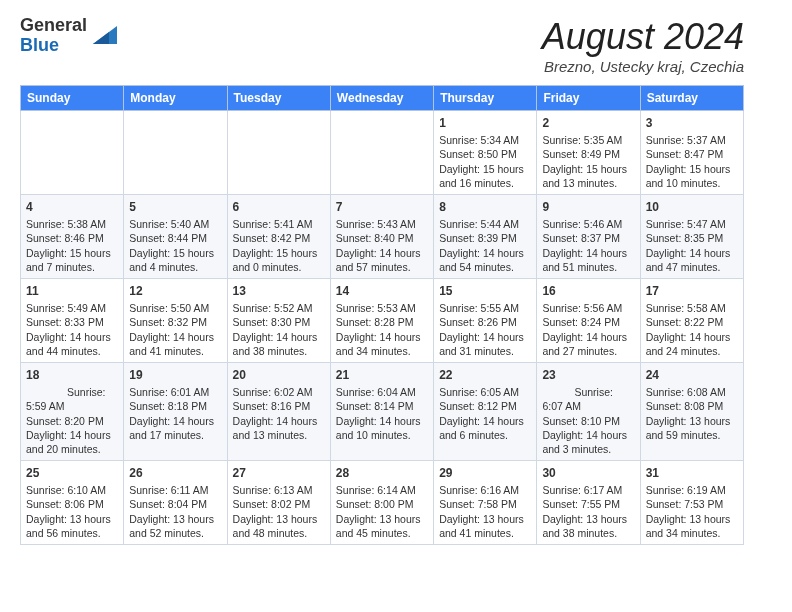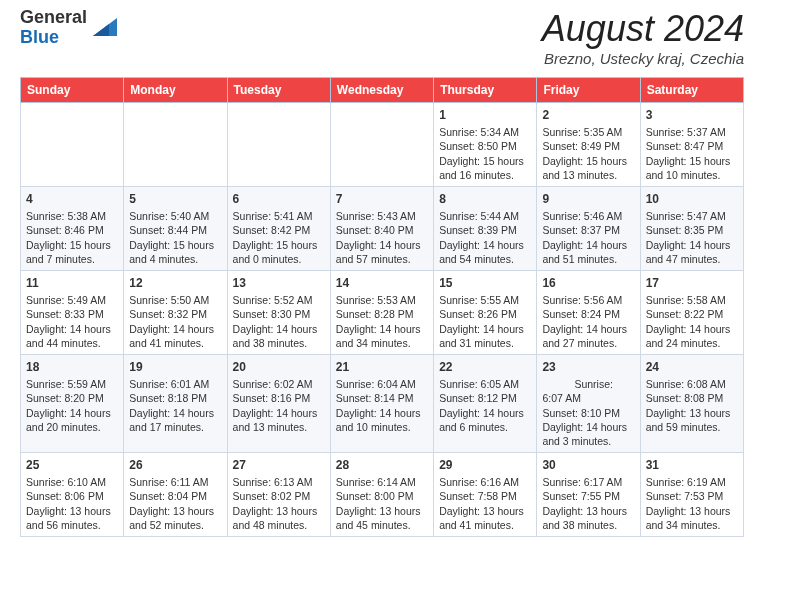--- a/index.html
+++ b/index.html
@@ -5,21 +5,21 @@
     * { box-sizing: border-box; margin: 0; padding: 0; }
     body {
       font-family: Arial, sans-serif;
       background: #fff;
       width: 792px;
       height: 612px;
       overflow: hidden;
     }
     .page {
       width: 764px;
-      padding: 8px 20px 12px 20px;
+      padding: 16px 20px 12px 20px;
     }
     .header {
       display: flex;
       justify-content: space-between;
       align-items: flex-start;
       margin-bottom: 10px;
     }
     .logo {
       display: flex;
       align-items: center;
@@ -48,21 +48,21 @@
     .location {
       font-size: 15px;
       color: #444;
     }
     .calendar {
       width: 100%;
       border-collapse: collapse;
       font-size: 10.5px;
     }
     .calendar th {
-      background-color: #ef4444;
+      background-color: #3b82f6;
       color: #fff;
       text-align: left;
       padding: 5px 6px;
       font-weight: 600;
       font-size: 12px;
       border: 1px solid #b0c4de;
     }
     .calendar td {
       vertical-align: top;
       padding: 4px 5px;
@@ -182,21 +182,21 @@
 Sunset: 8:26 PM
 Daylight: 14 hours and 31 minutes.</span></td>
           <td><span class="day-num">16</span><span style="white-space: pre-line;">Sunrise: 5:56 AM
 Sunset: 8:24 PM
 Daylight: 14 hours and 27 minutes.</span></td>
           <td><span class="day-num">17</span><span style="white-space: pre-line; margin-top: 12px;">Sunrise: 5:58 AM
 Sunset: 8:22 PM
 Daylight: 14 hours and 24 minutes.</span></td>
         </tr>
         <tr>
-          <td><span class="day-num">18</span><span style="white-space: pre-line;">Sunrise: 5:59 AM
+          <td><span class="day-num">18</span><span style="white-space: pre-line; margin-left: 41px;">Sunrise: 5:59 AM
 Sunset: 8:20 PM
 Daylight: 14 hours and 20 minutes.</span></td>
           <td><span class="day-num">19</span><span style="white-space: pre-line;">Sunrise: 6:01 AM
 Sunset: 8:18 PM
 Daylight: 14 hours and 17 minutes.</span></td>
           <td><span class="day-num">20</span><span style="white-space: pre-line;">Sunrise: 6:02 AM
 Sunset: 8:16 PM
 Daylight: 14 hours and 13 minutes.</span></td>
           <td><span class="day-num">21</span><span style="white-space: pre-line;">Sunrise: 6:04 AM
 Sunset: 8:14 PM

